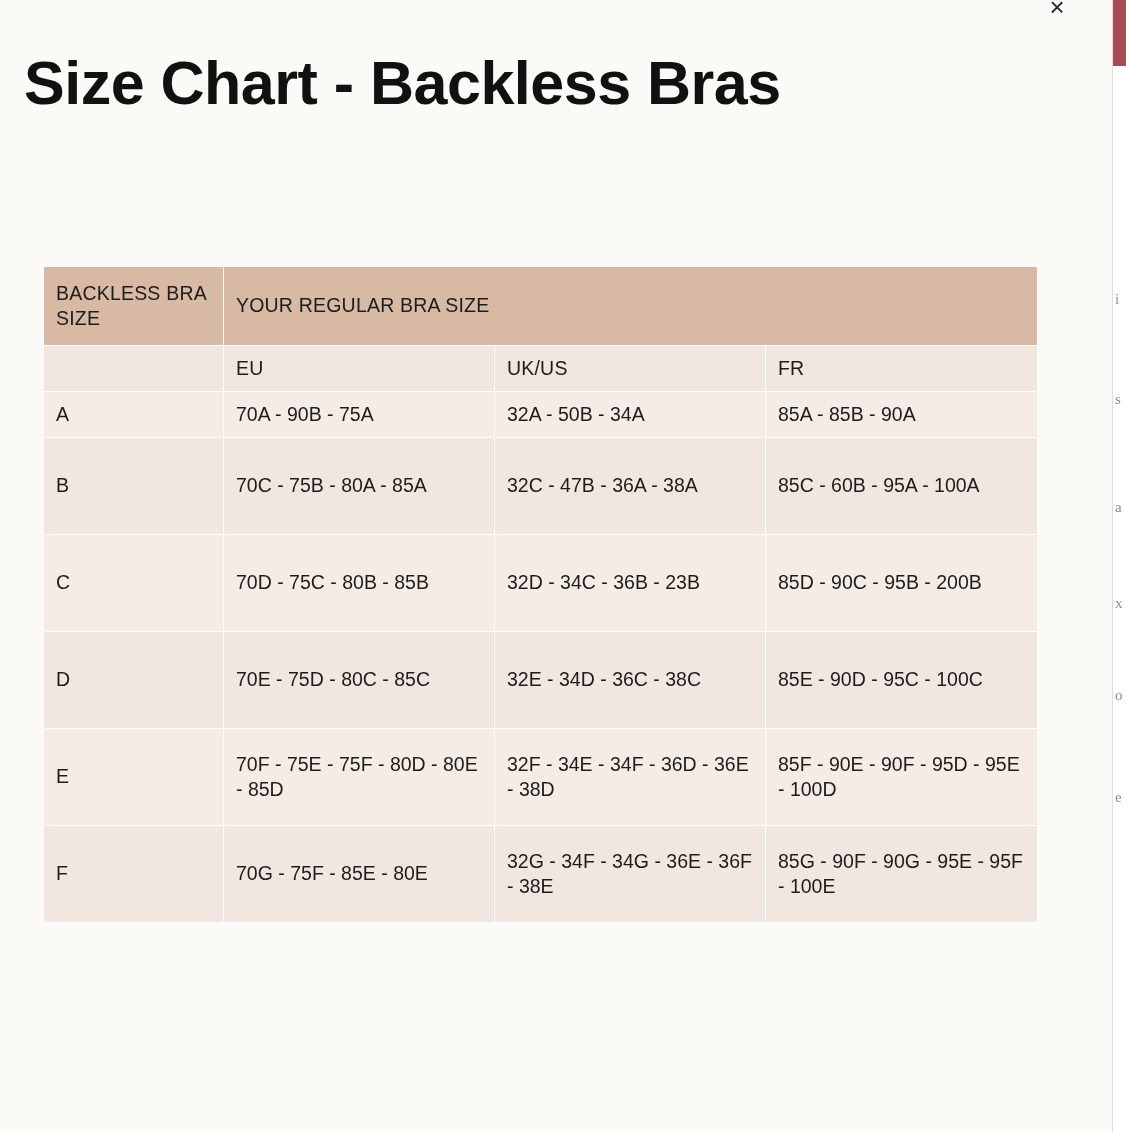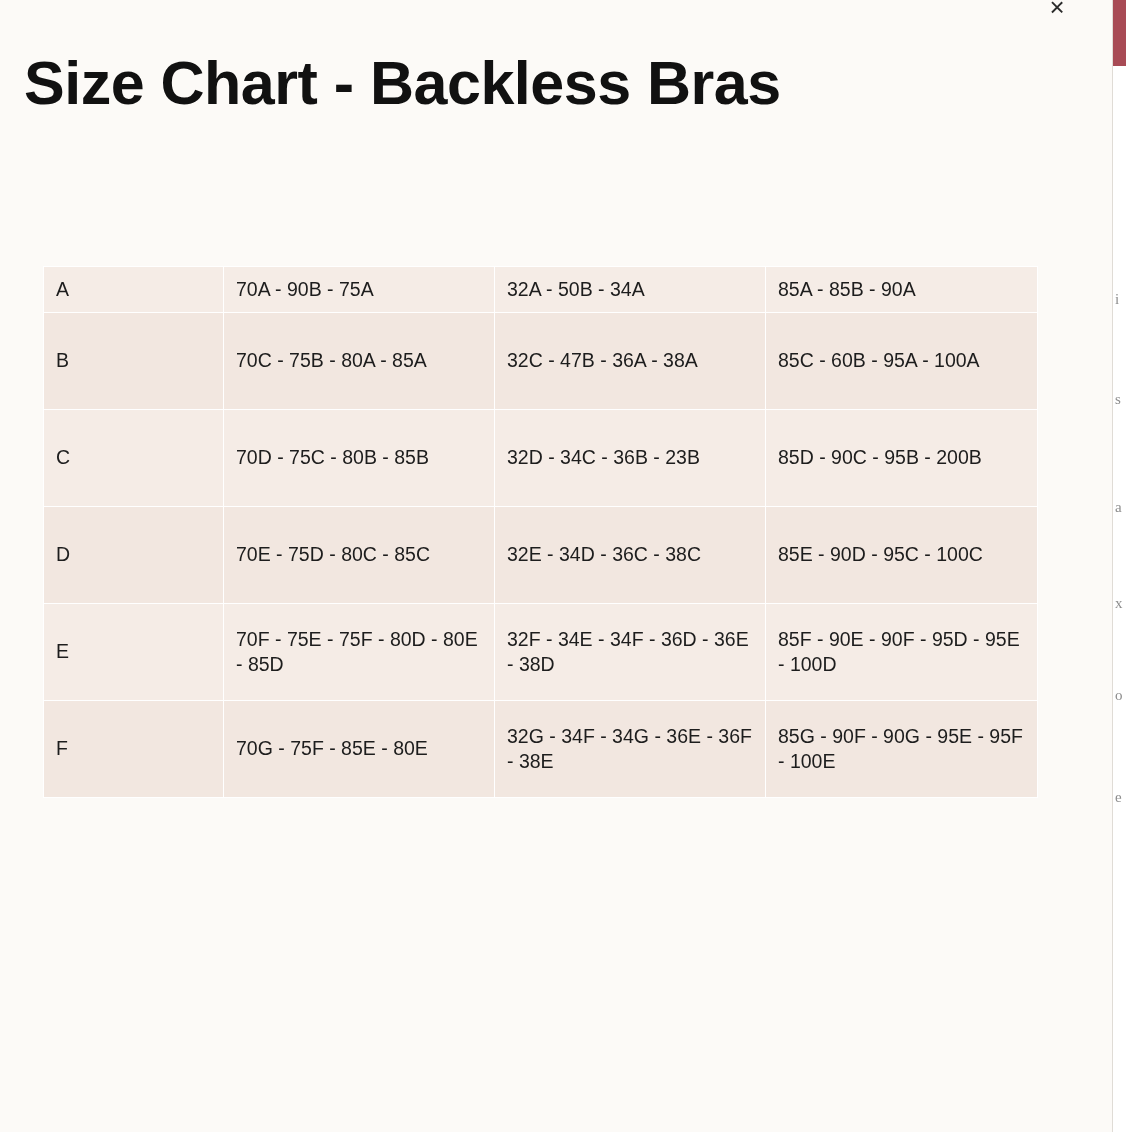--- a/index.html
+++ b/index.html
@@ -130,20 +130,30 @@
   <div class="title">Size Chart - Backless Bras</div>
 
   <table class="size-chart">
     <colgroup>
       <col class="col-a">
         <col class="col-b">
         <col class="col-c">
         <col class="col-d">
     </colgroup>
     <thead>
+      <tr>
+        <th class="hdr-main label">BACKLESS BRA SIZE</th>
+        <th class="hdr-main" colspan="3">YOUR REGULAR BRA SIZE</th>
+      </tr>
+      <tr>
+        <th class="hdr-sub"></th>
+        <th class="hdr-sub">EU</th>
+        <th class="hdr-sub">UK/US</th>
+        <th class="hdr-sub">FR</th>
+      </tr>
     </thead>
     <tbody>
       <tr class="row-odd">
         <td class="cell-size">A</td>
         <td>70A - 90B - 75A</td>
         <td>32A - 50B - 34A</td>
         <td>85A - 85B - 90A</td>
       </tr>
       <tr class="row-even tall">
         <td class="cell-size">B</td>

